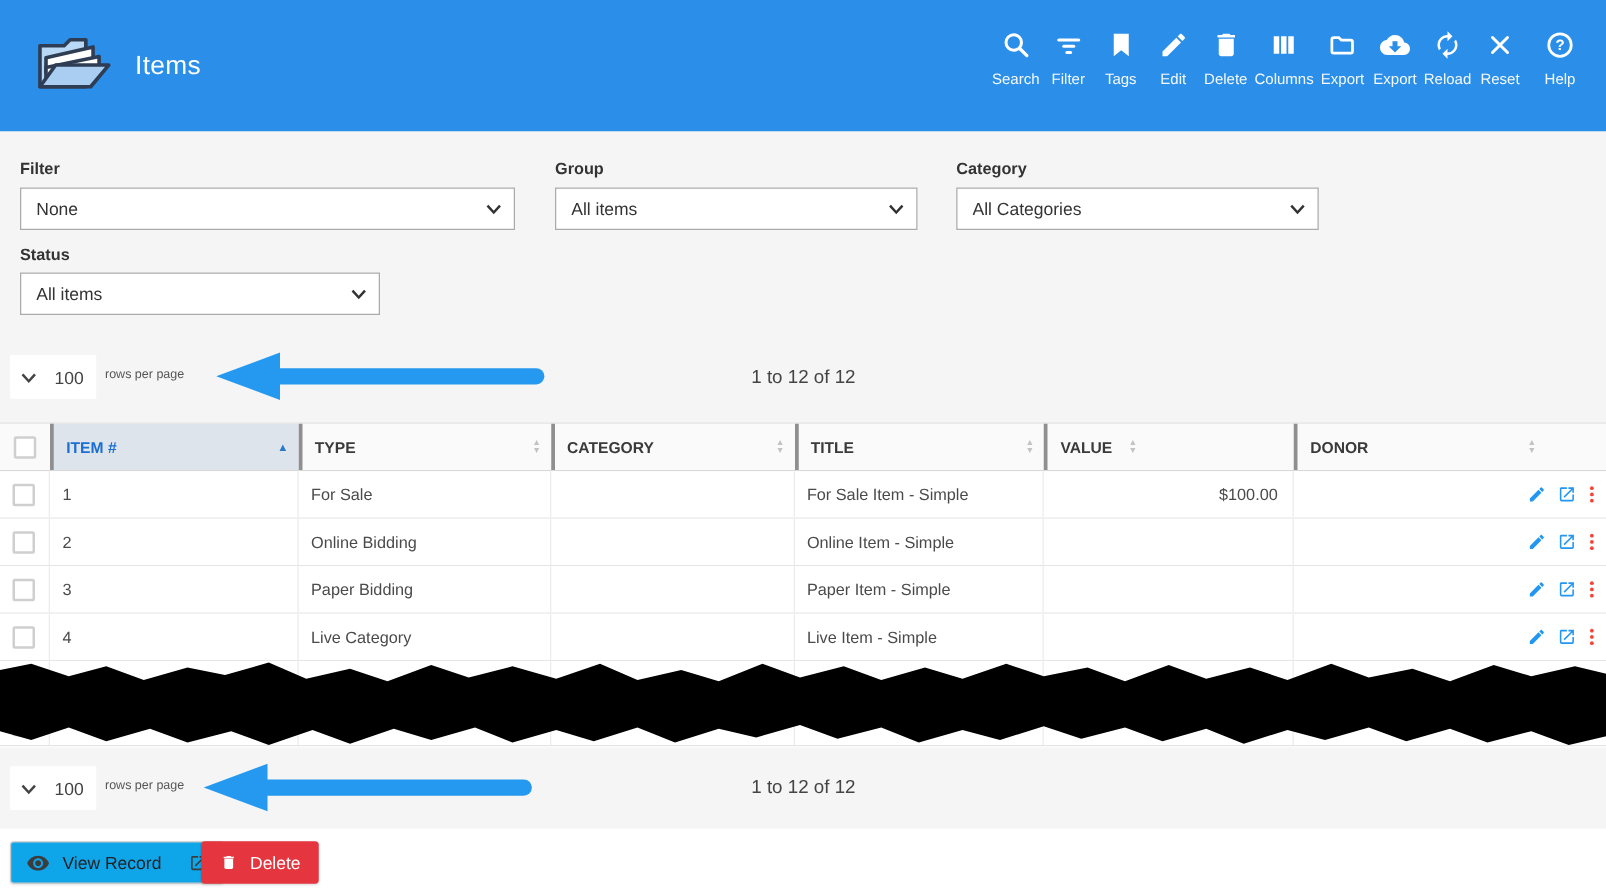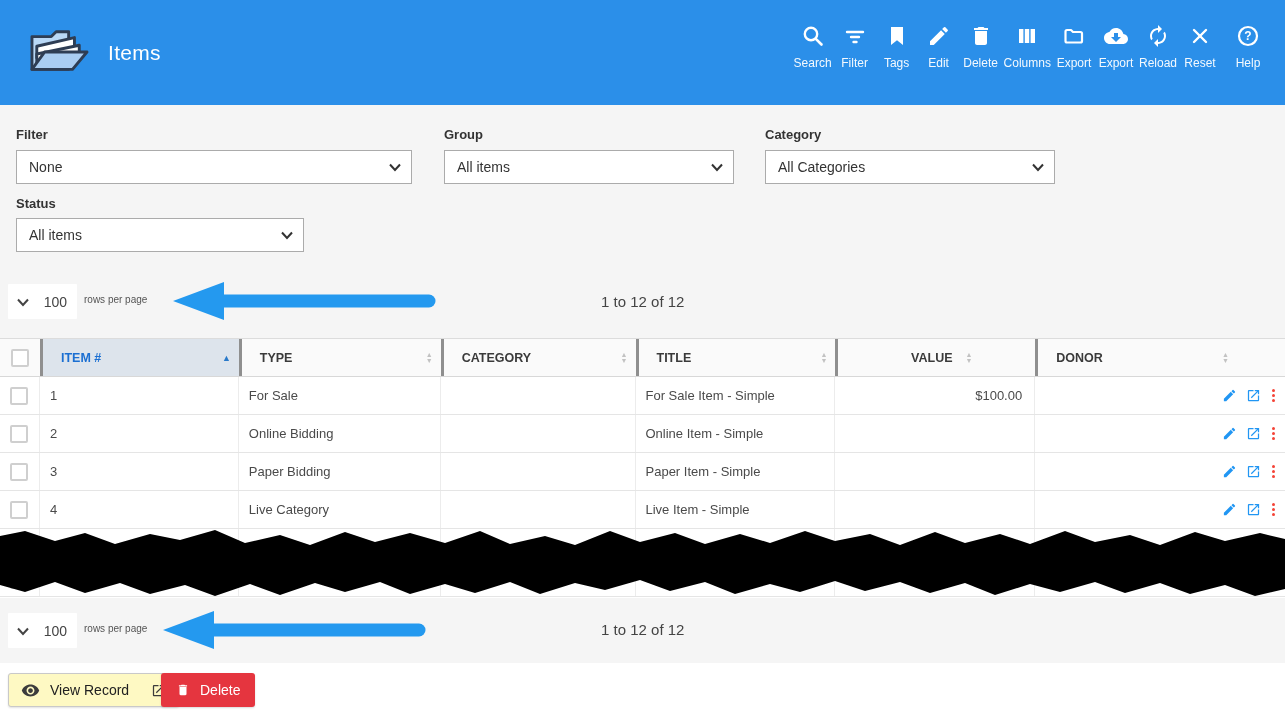--- a/index.html
+++ b/index.html
@@ -54,21 +54,21 @@
   .thead{ height:38px; background:#fafafa; border-bottom:1px solid #d8d8d8; }
   .tbody-row{ height:38px; background:#ffffff; border-bottom:1px solid #e5e5e5; }
   .tcell{ display:flex; align-items:center; overflow:hidden; }
   .c-check{ width:40px; justify-content:center; }
   .c-item{ width:199px; }
   .c-type{ width:202px; }
   .c-cat{ width:195px; }
   .c-title{ width:200px; }
   .c-value{ width:200px; justify-content:flex-end; }
   .c-donor{ width:250px; }
-  .thead .tcell{ font-size:12.5px; font-weight:bold; color:#3a3a3a; padding:0 8px 0 18px; position:relative; cursor:pointer; }
+  .thead .tcell{ font-size:12.5px; font-weight:bold; color:#3a3a3a; padding:0 8px 0 10px; position:relative; cursor:pointer; }
   .thead .c-check{ padding:0; cursor:default; }
   .thead .hsep{ border-left:3px solid #8f8f8f; }
   .thead .sorted-col{ background:#dde4ec; color:#1b6fd2; }
   .sort-glyphs{ margin-left:auto; display:flex; flex-direction:column; align-items:center; color:#c2c2c2; font-size:7px; line-height:6px; }
   .sort-asc{ margin-left:auto; color:#2979c9; font-size:9px; }
   .tbody-row .tcell{ font-size:13px; color:#4a4a4a; padding:0 12px 0 10px; border-right:1px solid #ececec; }
   .tbody-row .c-donor{ border-right:none; justify-content:flex-end; gap:9px; padding-right:8px; }
   .tbody-row .c-check{ border-right:1px solid #ececec; padding:0; }
   .cbx{
     -webkit-appearance:none; appearance:none; width:18px; height:18px;
@@ -79,21 +79,21 @@
   .kebab i{ width:3px; height:3px; border-radius:50%; background:#f44336; display:block; }
   .redaction-zone{ position:absolute; left:0; top:529px; width:1285px; height:69px; background:#ffffff; }
   .redaction-svg{ position:absolute; left:0; top:524px; width:1285px; height:80px; pointer-events:none; }
   
   .footer{ position:absolute; left:0; top:663px; width:1285px; height:50px; background:#ffffff; }
   .btn{
     position:absolute; top:10px; height:34px; display:flex; align-items:center;
     border-radius:3px; cursor:pointer; font-size:14px;
   }
   .btn-view{
-    left:8px; background:#fef9c3; border:1px solid #c9c9c9; color:#212121;
+    left:8px; background:#0ea5e9; border:1px solid #c9c9c9; color:#212121;
     padding:0 12px; box-shadow:0 1px 2px rgba(0,0,0,.12);
   }
   .btn-view .eye{ width:19px; height:19px; margin-right:10px; }
   .btn-view .ext{ width:15px; height:15px; margin-left:22px; }
   .btn-delete{
     left:161px; background:#e5353f; color:#ffffff; padding:0 15px;
     box-shadow:0 1px 2px rgba(0,0,0,.15);
   }
   .btn-delete .tr-ic{ width:14px; height:14px; margin-right:10px; }
 </style>
@@ -264,21 +264,21 @@
           <span>▼</span>
         </span>
     </div>
     <div class="tcell c-title hsep">
       <span>TITLE</span>
       <span class="sort-glyphs">
           <span>▲</span>
           <span>▼</span>
         </span>
     </div>
-    <div class="tcell c-value hsep" style="justify-content:center;gap:8px;">
+    <div class="tcell c-value hsep" style="justify-content:flex-start;gap:8px;">
       <span>VALUE</span>
       <span class="sort-glyphs" style="margin-left:5px;">
           <span>▲</span>
           <span>▼</span>
         </span>
     </div>
     <div class="tcell c-donor hsep">
       <span>DONOR</span>
       <span class="sort-glyphs" style="margin-right:48px;">
           <span>▲</span>

